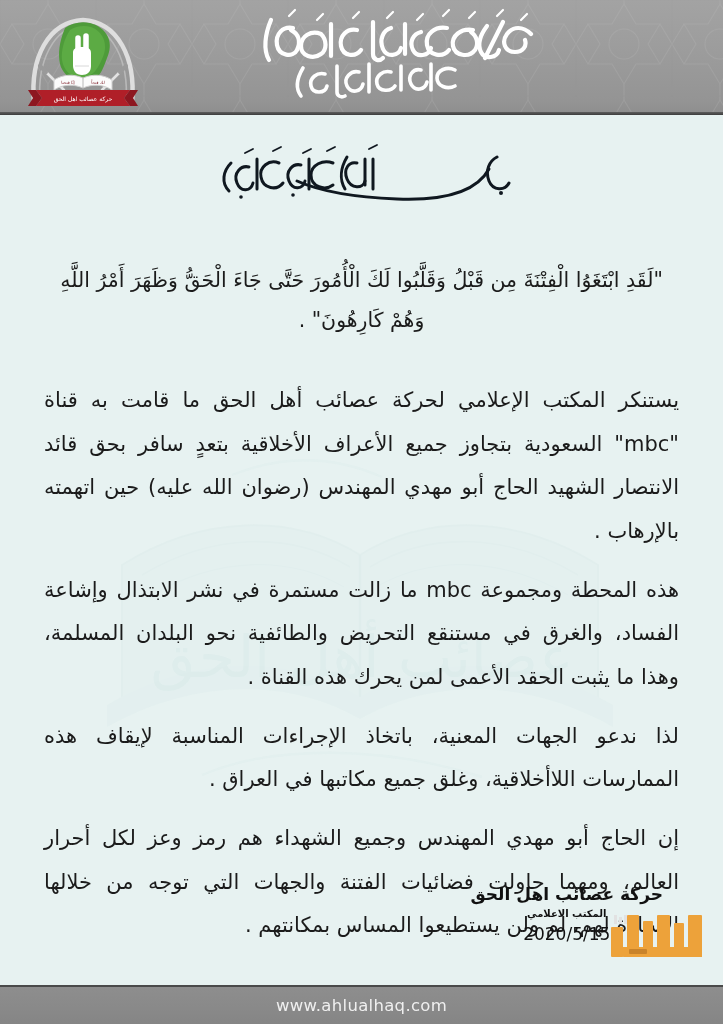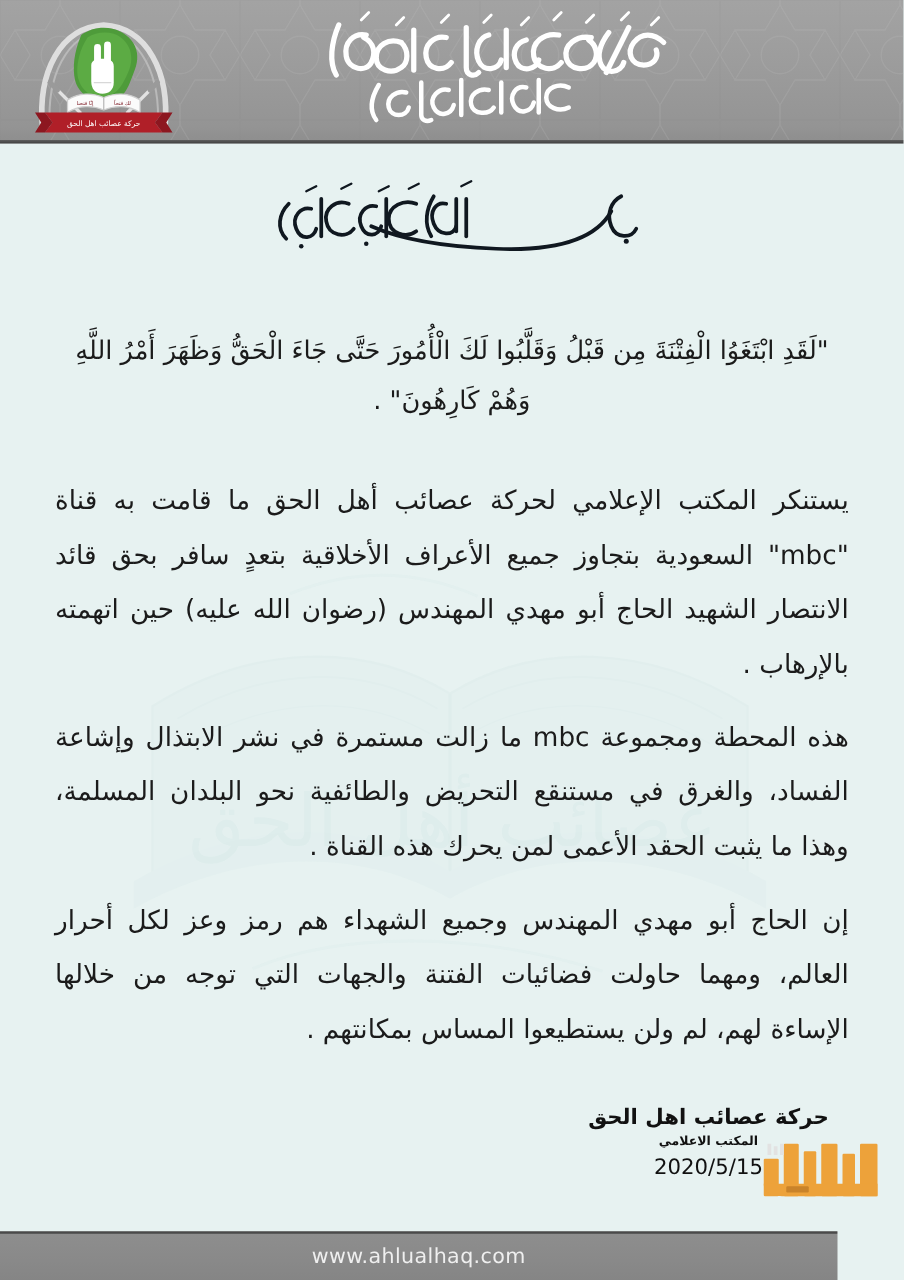--- a/index.html
+++ b/index.html
@@ -168,21 +168,21 @@
     height: 56px;
     z-index: 6;
     overflow: hidden;
   }
 
   
   .footer {
     position: absolute;
     left: 0;
     bottom: 0;
-    width: 670px;
+    width: 723px;
     height: 39px;
     background: linear-gradient(180deg, #8e8e8e 0%, #898989 60%, #858585 100%);
     overflow: hidden;
   }
   .footer-topline {
     position: absolute;
     left: 0; right: 0; top: 0;
     height: 2px;
     background: #4a4a4a;
   }
@@ -380,20 +380,21 @@
             <circle cx="44" cy="56" r="1.8"></circle>
           </g>
         </svg>
       </div>
 
       <p class="verse">"لَقَدِ ابْتَغَوُا الْفِتْنَةَ مِن قَبْلُ وَقَلَّبُوا لَكَ الْأُمُورَ حَتَّى جَاءَ الْحَقُّ وَظَهَرَ أَمْرُ اللَّهِ وَهُمْ كَارِهُونَ" .</p>
 
       <div class="paragraphs">
         <p class="para">يستنكر المكتب الإعلامي لحركة عصائب أهل الحق ما قامت به قناة "mbc" السعودية بتجاوز جميع الأعراف الأخلاقية بتعدٍ سافر بحق قائد الانتصار الشهيد الحاج أبو مهدي المهندس (رضوان الله عليه) حين اتهمته بالإرهاب .</p>
         <p class="para">هذه المحطة ومجموعة mbc ما زالت مستمرة في نشر الابتذال وإشاعة الفساد، والغرق في مستنقع التحريض والطائفية نحو البلدان المسلمة، وهذا ما يثبت الحقد الأعمى لمن يحرك هذه القناة .</p>
+        <p class="para">لذا ندعو الجهات المعنية، باتخاذ الإجراءات المناسبة لإيقاف هذه الممارسات اللاأخلاقية، وغلق جميع مكاتبها في العراق .</p>
         <p class="para">إن الحاج أبو مهدي المهندس وجميع الشهداء هم رمز وعز لكل أحرار العالم، ومهما حاولت فضائيات الفتنة والجهات التي توجه من خلالها الإساءة لهم، لم ولن يستطيعوا المساس بمكانتهم .</p>
       </div>
     </div>
 
     <div class="signature">
       <div class="sig-line1">حركة عصائب اهل الحق</div>
       <div class="sig-line2">المكتب الاعلامي</div>
       <div class="sig-date">2020/5/15</div>
     </div>
 

